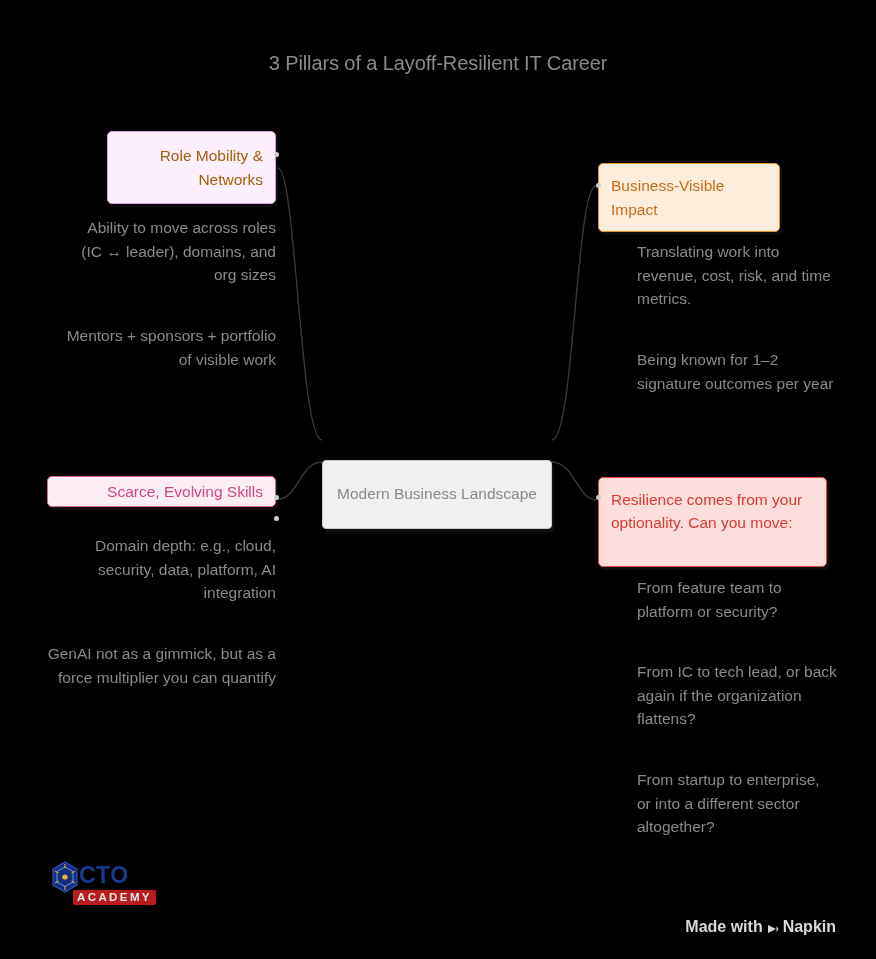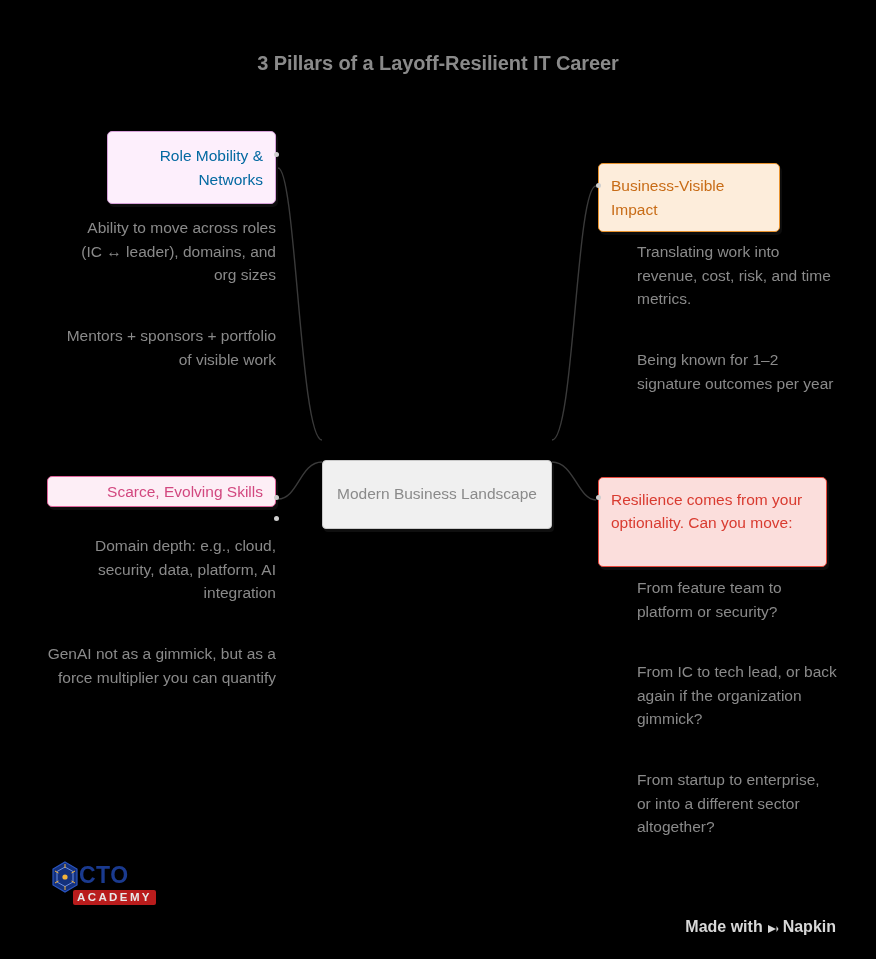--- a/index.html
+++ b/index.html
@@ -23,21 +23,21 @@
     height: 959px;
   }
 
   .title {
     position: absolute;
     left: 0;
     top: 52px;
     width: 876px;
     text-align: center;
     font-size: 20px;
-    font-weight: bold;
+    font-weight: normal;
     color: #8a8a8a;
     letter-spacing: -0.1px;
   }
 
   
   .center-node {
     position: absolute;
     left: 322px;
     top: 415px;
     width: 230px;
@@ -80,21 +80,21 @@
     text-align: left;
   }
 
   .node-role {
     left: 107px;
     top: 131px;
     width: 169px;
     height: 73px;
     background: #fdeffc;
     border-color: #d6a0d9;
-    color: #0369a1;
+    color: #a16207;
   }
   .node-skills {
     left: 47px;
     top: 476px;
     width: 229px;
     height: 31px;
     background: #fdeef6;
     border-color: #e0639c;
     color: #d2477f;
   }
@@ -244,21 +244,21 @@
   </div>
   <div class="dot" style="left:596px; top:183px;"></div>
   <div class="para left p-impact-1">Translating work into revenue, cost, risk, and time metrics.</div>
   <div class="para left p-impact-2">Being known for 1–2 signature outcomes per year</div>
 
   <div class="node node-resilience left-align">
     <span>Resilience comes from your optionality. Can you move:</span>
   </div>
   <div class="dot" style="left:596px; top:495px;"></div>
   <div class="para left p-res-1">From feature team to platform or security?</div>
-  <div class="para left p-res-2">From IC to tech lead, or back again if the organization gimmick?</div>
+  <div class="para left p-res-2">From IC to tech lead, or back again if the organization flattens?</div>
   <div class="para left p-res-3">From startup to enterprise, or into a different sector altogether?</div>
 
   <svg class="logo" viewBox="0 0 130 56">
     <g>
       <polygon points="16,4 28,11 28,27 16,34 4,27 4,11" fill="#13307c" stroke="#2a55c0" stroke-width="1.2"></polygon>
       <polygon points="16,9 24,13.5 24,24 16,28.5 8,24 8,13.5" fill="none" stroke="#6f8fe0" stroke-width="1"></polygon>
       <circle cx="16" cy="19" r="2.6" fill="#f2b23a"></circle>
       <path d="M16 6 L16 10 M16 28 L16 32 M6 13 L9.5 15 M22.5 23 L26 25 M6 25 L9.5 23 M22.5 15 L26 13" stroke="#f2b23a" stroke-width="1" fill="none"></path>
     </g>
   </svg>

